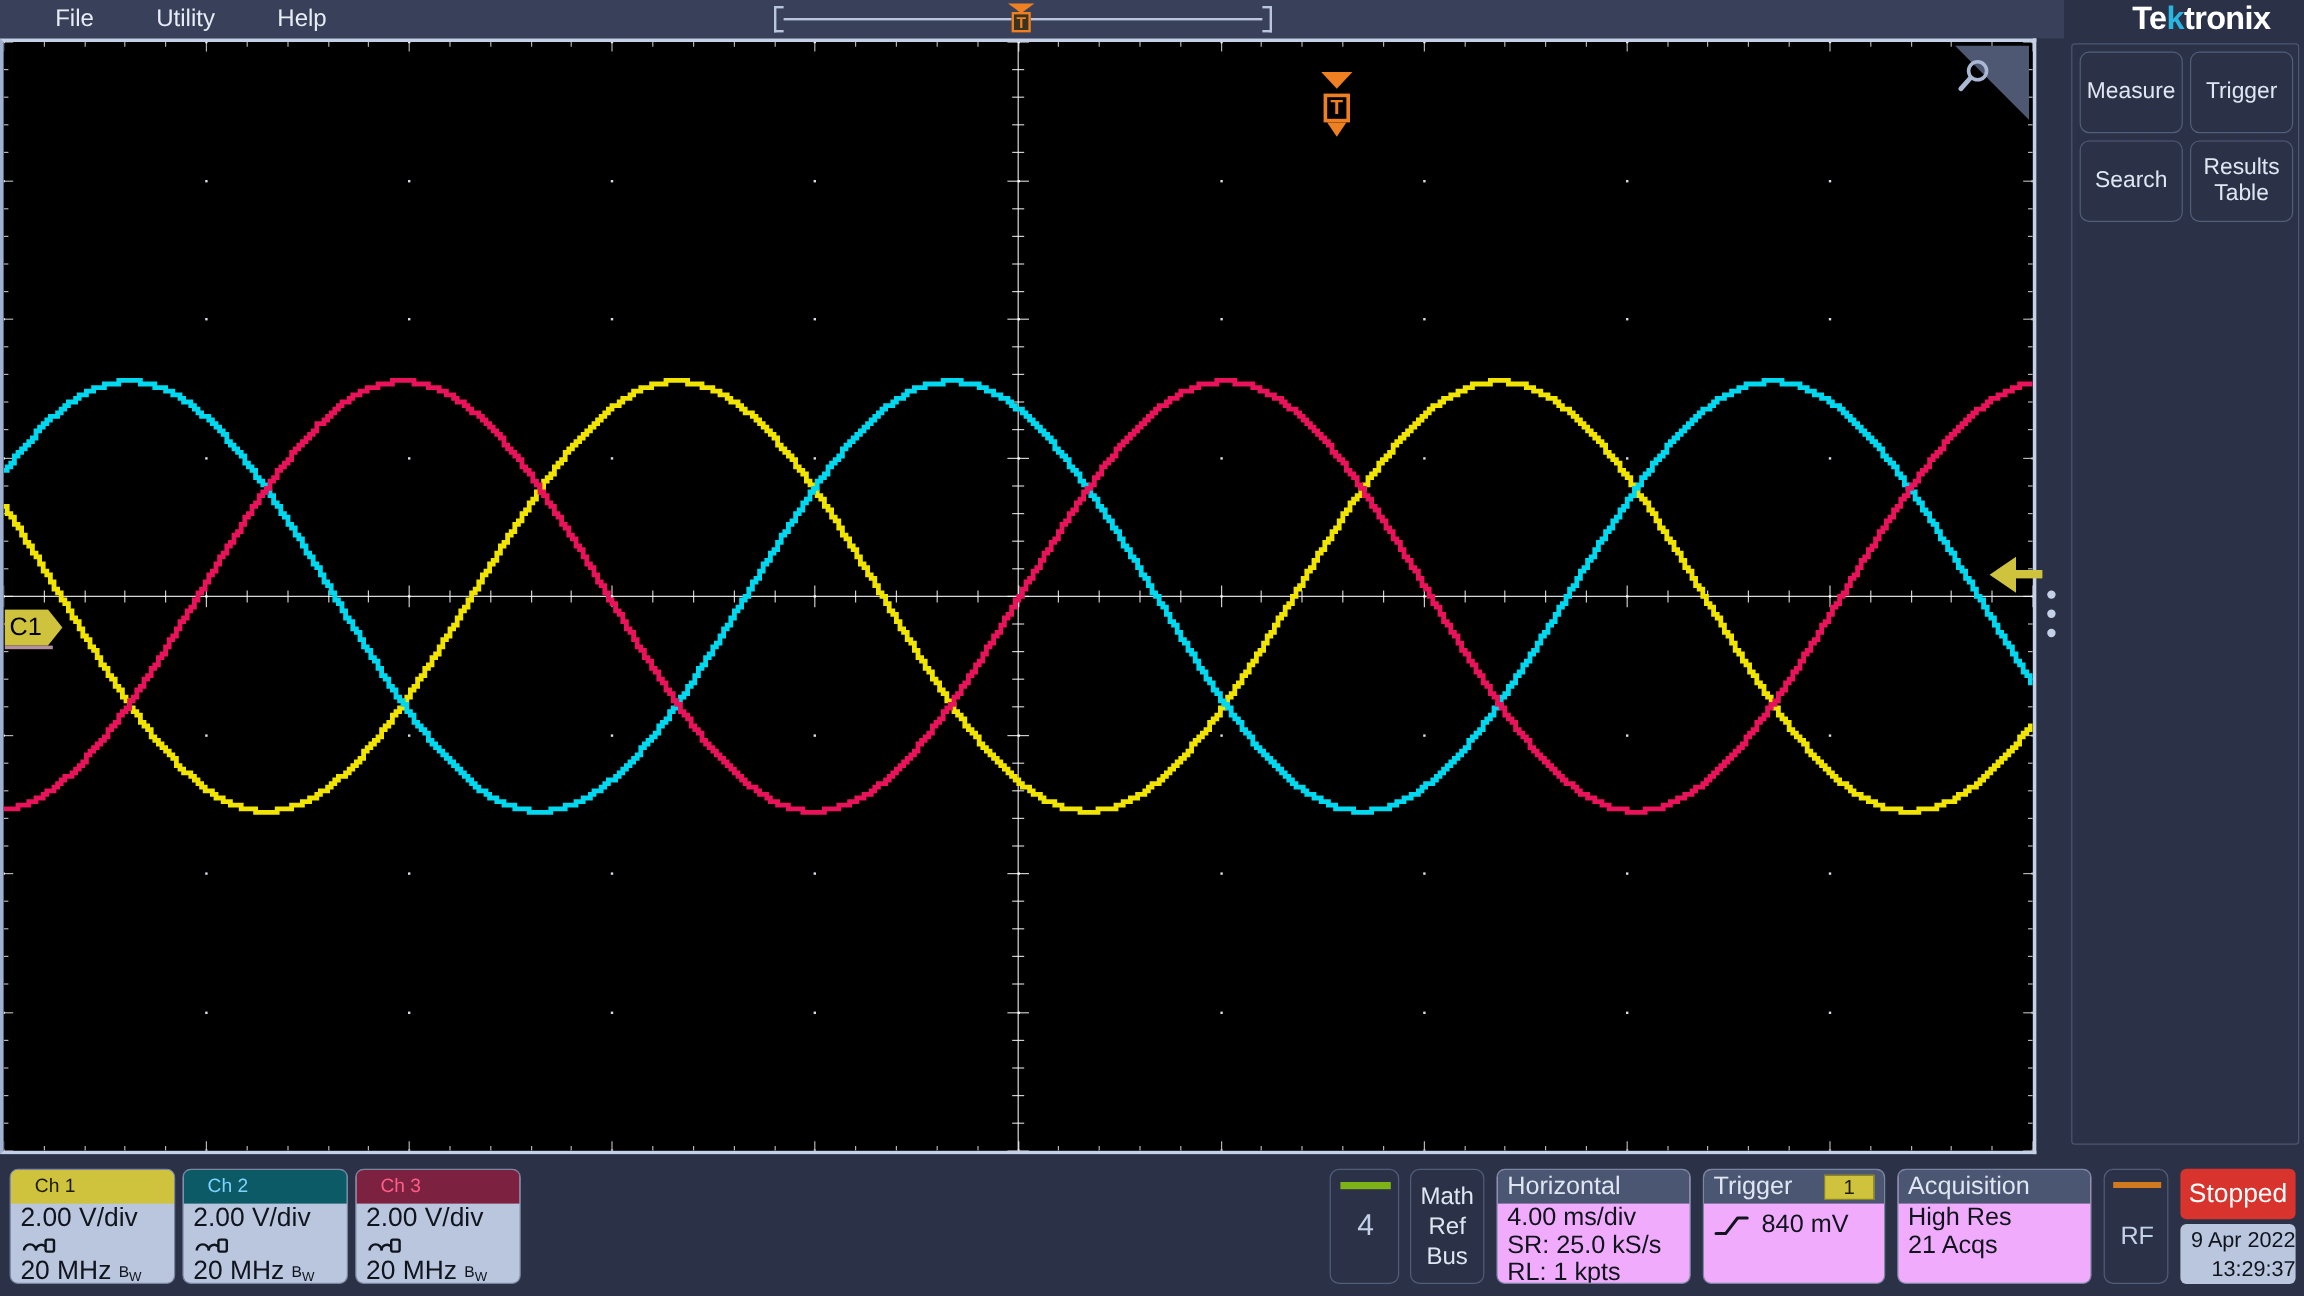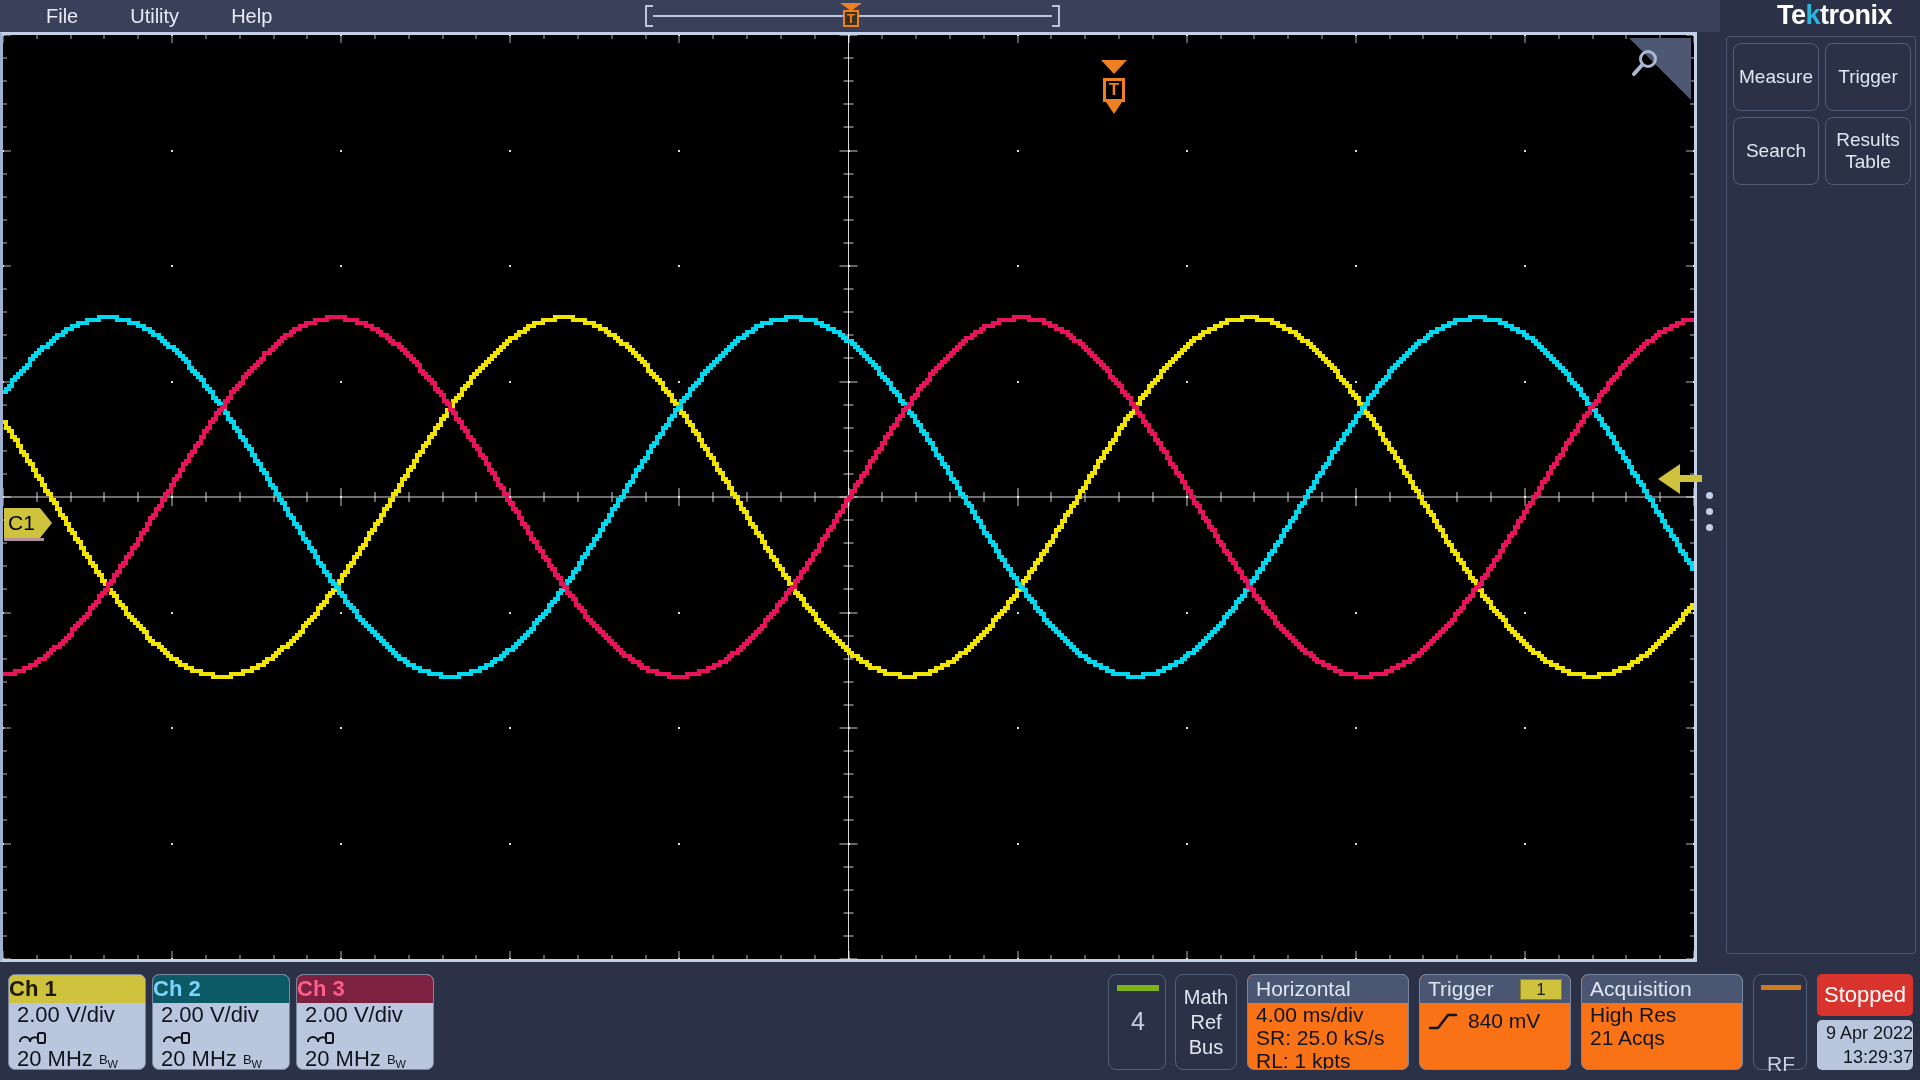--- a/index.html
+++ b/index.html
@@ -186,22 +186,22 @@
     position: absolute; left: 0; top: 962px; width: 1920px; height: 118px;
     background: #2b3247;
   }
 
   .badge {
     position: absolute; top: 12px; width: 138px; height: 96px;
     border: 1px solid #7a86a0; border-radius: 7px;
     background: #b9c6de; overflow: hidden;
   }
   .badge .hdr {
-    height: 28px; padding-left: 0;
-    font-size: 22px; line-height: 28px; font-weight: bold;
+    height: 28px; padding-left: 20px;
+    font-size: 16px; line-height: 28px;
   }
   .badge .rows { padding: 0 8px; color: #10141d; }
   .badge .r1 { font-size: 22px; line-height: 24px; }
   .badge .r3 { font-size: 22px; line-height: 24px; }
   .badge .probe { height: 20px; padding-top: 1px; }
   .bw { font-size: 13px; vertical-align: 2px; }
   .bw sub { font-size: 11px; }
 
   #ch1 { left: 8px; }
   #ch1 .hdr { background: #cfc23c; color: #1b1b00; }
@@ -226,21 +226,21 @@
   .mrbbtn {
     position: absolute; left: 1175px; top: 12px; width: 62px; height: 96px;
     border: 1px solid #525d78; border-radius: 8px;
     color: #dfe6f2; font-size: 20px; line-height: 25px;
     text-align: center; padding-top: 10px;
   }
 
   .panel {
     position: absolute; top: 12px; height: 96px;
     border: 1px solid #7a86a0; border-radius: 7px;
-    background: #f97316; overflow: hidden;
+    background: #f0abfc; overflow: hidden;
   }
   .panel .hdr {
     height: 28px; background: #4b5672; color: #dfe6f2;
     font-size: 21px; line-height: 28px; padding-left: 8px;
     position: relative;
   }
   .panel .body { padding: 0 8px; color: #10141d; font-size: 21px; line-height: 23px; }
 
   #horizontal { left: 1247px; width: 162px; }
   #trigger { left: 1419px; width: 152px; }
@@ -255,21 +255,21 @@
   .rfbtn {
     position: absolute; left: 1753px; top: 12px; width: 54px; height: 96px;
     border: 1px solid #525d78; border-radius: 8px;
   }
   .rfbtn .bar {
     position: absolute; left: 7px; top: 10px; width: 40px; height: 5px;
     background: #d07a20;
   }
   .rfbtn .lbl {
     position: absolute; left: 0; top: 44px; width: 54px; text-align: center;
-    color: #c3d0e8; font-size: 21px; margin-top: 33px;
+    color: #c3d0e8; font-size: 21px;
   }
 
   .stopped {
     position: absolute; left: 1817px; top: 12px; width: 96px; height: 42px;
     background: #d8332c; border-radius: 5px;
     color: #fff; font-size: 22px; line-height: 42px; text-align: center;
   }
   .datetime {
     position: absolute; left: 1817px; top: 58px; width: 96px; height: 50px;
     background: #b9c6de; border-radius: 5px;

